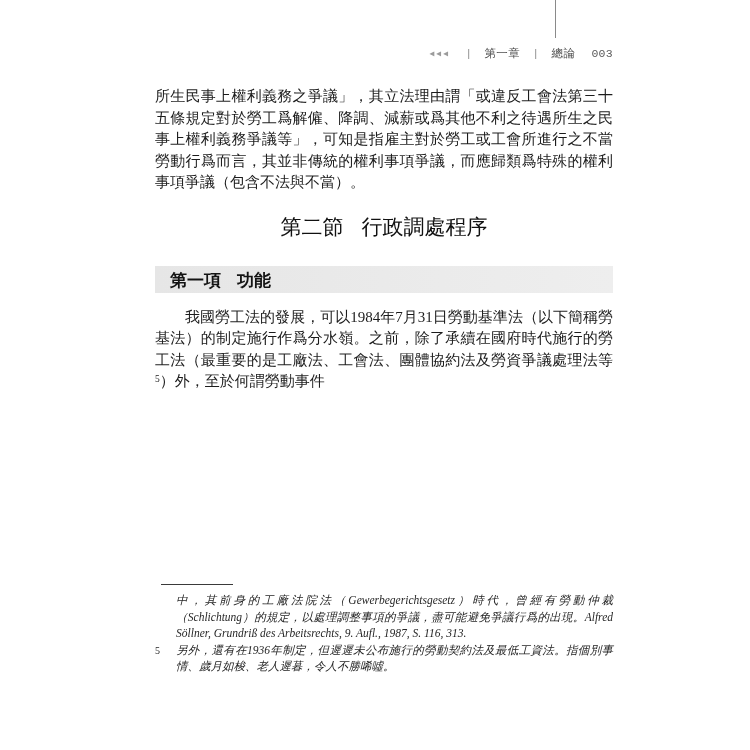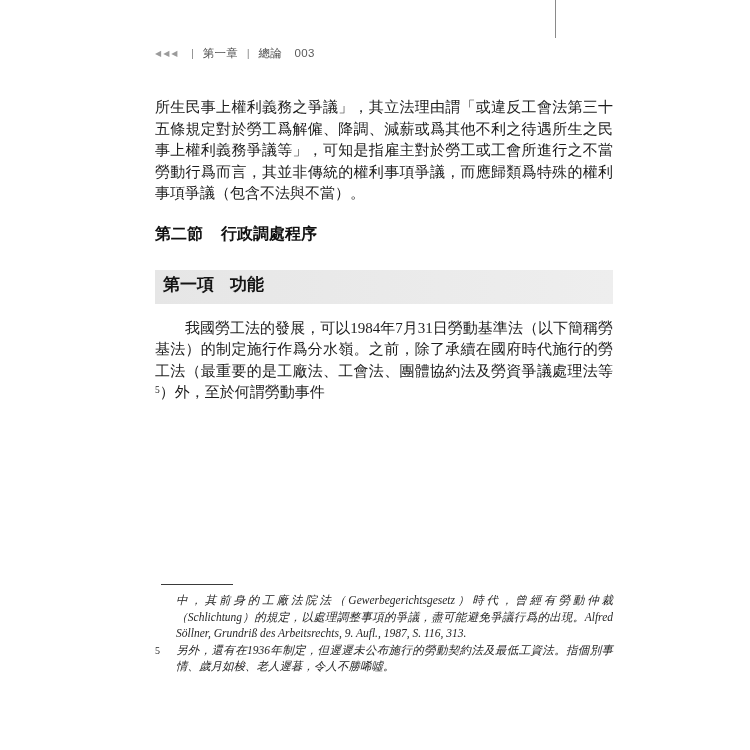--- a/index.html
+++ b/index.html
@@ -16,63 +16,63 @@
     width: 1px; height: 38px;
     background: #8a8a8a;
   }
   .content {
     position: absolute;
     left: 155px; top: 0;
     width: 458px; height: 750px;
   }
   .page-header {
     margin-top: 46px;
-    text-align: left;
-    font-family: Liberation Sans, sans-serif;
+    text-align: right;
+    font-family: Liberation Mono, monospace;
     font-size: 11.5px;
     color: #4f4f4f;
     letter-spacing: 0.3px;
   }
   .page-header .arrows {
     color: #9b9b9b;
     font-size: 8px;
     letter-spacing: 2px;
     position: relative; top: -1.5px;
     margin-right: 3px;
   }
   .page-header .bar { color: #8f8f8f; margin: 0 5px; }
   .page-header .pagenum { margin-left: 9px; color: #5a5a5a; }
   .body-text {
-    margin-top: 36px;
+    margin-top: 25px;
     font-size: 15px;
     line-height: 21.5px;
     color: #1c1c1c;
     text-align: justify;
   }
   .body-text p { margin: 0; text-indent: 2em; }
   .body-text p.no-indent { text-indent: 0; }
   .section-heading {
     margin: 19px 0 0 0;
-    text-align: left;
+    text-align: center;
     font-family: "Liberation Sans", "DejaVu Sans", sans-serif;
-    font-size: 16px;
-    font-weight: bold;
+    font-size: 21px;
+    font-weight: normal;
     color: #111111;
   }
   .section-heading .num { margin-right: 18px; }
   .subsection-bar {
     margin-top: 25px;
-    height: 34px;
+    height: 27px;
     line-height: 30px;
     background: linear-gradient(to right, #e6e6e6, #eeeeee);
     font-family: "Liberation Sans", "DejaVu Sans", sans-serif;
     font-size: 17px;
     font-weight: bold;
     color: #141414;
-    padding-left: 8px;
+    padding-left: 15px;
     box-sizing: border-box;
   }
   .subsection-bar .num { margin-right: 16px; }
   .para-after-bar { margin-top: 14px !important; }
   sup.fn-ref { font-size: 9.5px; line-height: 0; vertical-align: 4px; }
   .footnotes {
     position: absolute;
     left: 0; top: 584px;
     width: 458px;
     font-family: Liberation Serif, serif;

